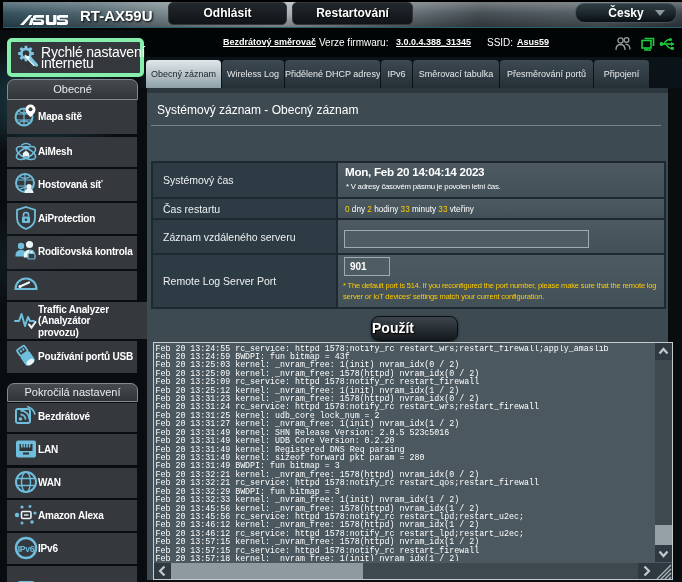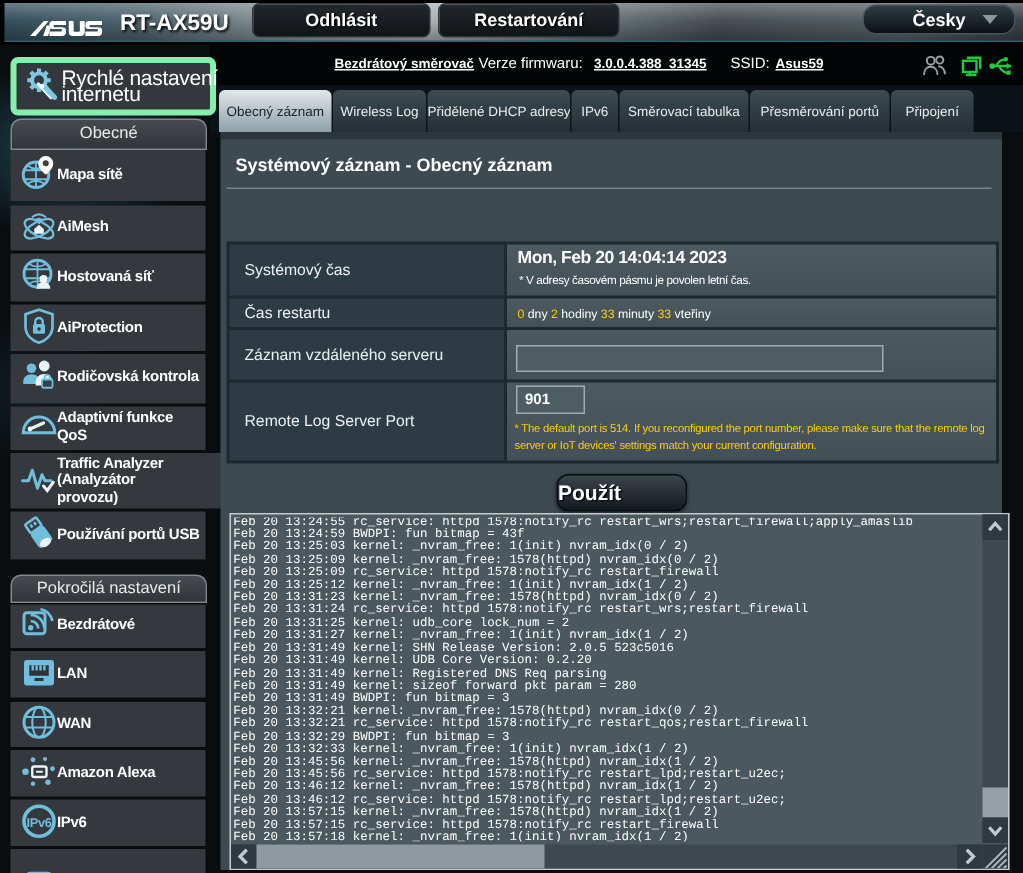--- a/index.html
+++ b/index.html
@@ -42,21 +42,21 @@
   
   .sideitem{left:7px;width:130px;background:#35393d;color:#fff;font-size:10px;font-weight:bold;letter-spacing:-0.2px;}
   .sihead{left:7px;width:129px;background:linear-gradient(#464b50,#313539);border:1px solid #83898d;
     border-radius:7px 7px 0 0;color:#e9ebeb;font-size:11px;font-weight:normal;text-align:center;}
   .silabel{position:absolute;left:31px;top:50%;transform:translateY(-50%);line-height:11.5px;white-space:nowrap;}
   .siicon{position:absolute;left:6px;top:50%;transform:translateY(-50%);}
   #qis{left:7px;top:38px;width:129px;height:31px;background:#34383c;border:4px solid #86efac;
     border-radius:5px;color:#fff;font-size:14px;font-weight:normal;letter-spacing:-0.2px;}
   
   #panel{left:147px;top:88px;width:521px;height:492px;background:#3e4a52;}
-  #ptitle{left:157px;top:103px;color:#fff;font-size:12px;font-weight:bold;}
+  #ptitle{left:157px;top:103px;color:#fff;font-size:12px;font-weight:normal;}
   #phr{left:151px;top:125px;width:510px;height:1px;background:#76818a;}
   #pdesc{left:157px;top:139px;color:#fff;font-size:11px;margin-top:48px;}
   
   .trow{left:151px;width:511px;}
   .tlabel{position:absolute;left:0;top:0;bottom:0;width:183px;background:#2d3b45;}
   .tlabel span{position:absolute;left:10px;top:50%;transform:translateY(-50%);
     color:#eef1f2;font-size:10.5px;line-height:12px;}
   .tval{position:absolute;left:185px;top:0;bottom:0;right:0;background:linear-gradient(#4d5a62,#425058);}
   .inputbox{position:absolute;background:#4e5c64;border:1.5px solid #9fabb1;color:#fff;
     font-size:10px;font-weight:bold;}
@@ -200,21 +200,20 @@
           <path d="M16.7 15.5v-1.3a1.8 1.8 0 0 1 3.6 0v1.3" fill="none" stroke="#6fbedd" stroke-width="1.2"></path>
         </svg></span>
     <span class="silabel">Rodičovská kontrola</span>
   </div>
   <div class="abs sideitem" style="top:270.5px;height:29.5px;">
     <span class="siicon"><svg width="26" height="26" viewBox="0 0 26 26">
           <path d="M2.5 18a10.5 10.5 0 0 1 21 0z" fill="none" stroke="#6fbedd" stroke-width="2"></path>
           <path d="M7 15.5l9-4" stroke="#e8f4f8" stroke-width="2.2" stroke-linecap="round"></path>
           <circle cx="7" cy="15.5" r="1.6" fill="#e8f4f8"></circle>
         </svg></span>
-    <span class="silabel">Adaptivní funkce<br>QoS</span>
   </div>
   <div class="abs sideitem" style="top:302px;height:37px;padding-left:20px;">
     <span class="siicon"><svg width="26" height="26" viewBox="0 0 26 26">
           <path d="M2 14h4l2.5-7 3.5 12 3-9 2 4h4" fill="none" stroke="#6fbedd" stroke-width="2" stroke-linejoin="round" stroke-linecap="round"></path>
           <path d="M16 17.5l2.5 3 4-5.5" fill="none" stroke="#e8f4f8" stroke-width="2" stroke-linecap="round"></path>
         </svg></span>
     <span class="silabel">Traffic Analyzer<br>(Analyzátor<br>provozu)</span>
   </div>
   <div class="abs sideitem" style="top:341px;height:32px;">
     <span class="siicon"><svg width="26" height="26" viewBox="0 0 26 26">

